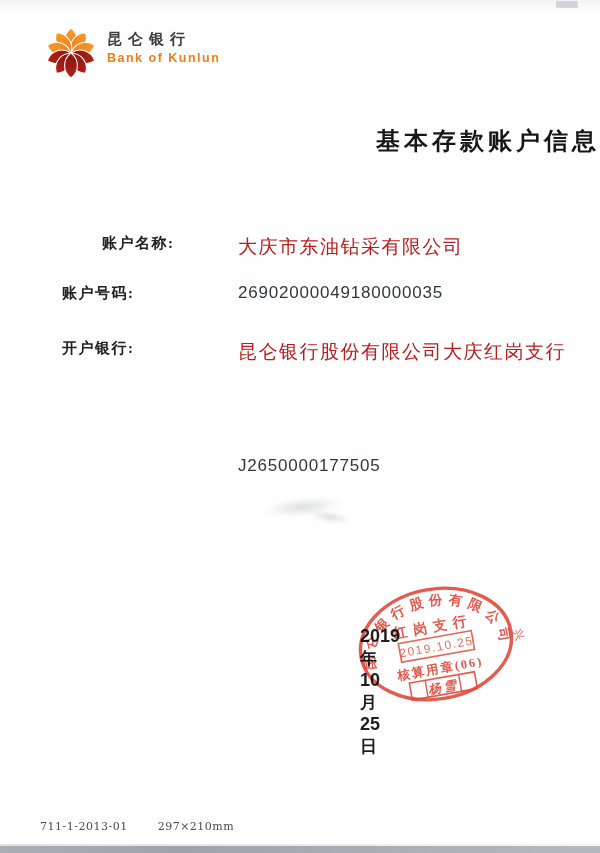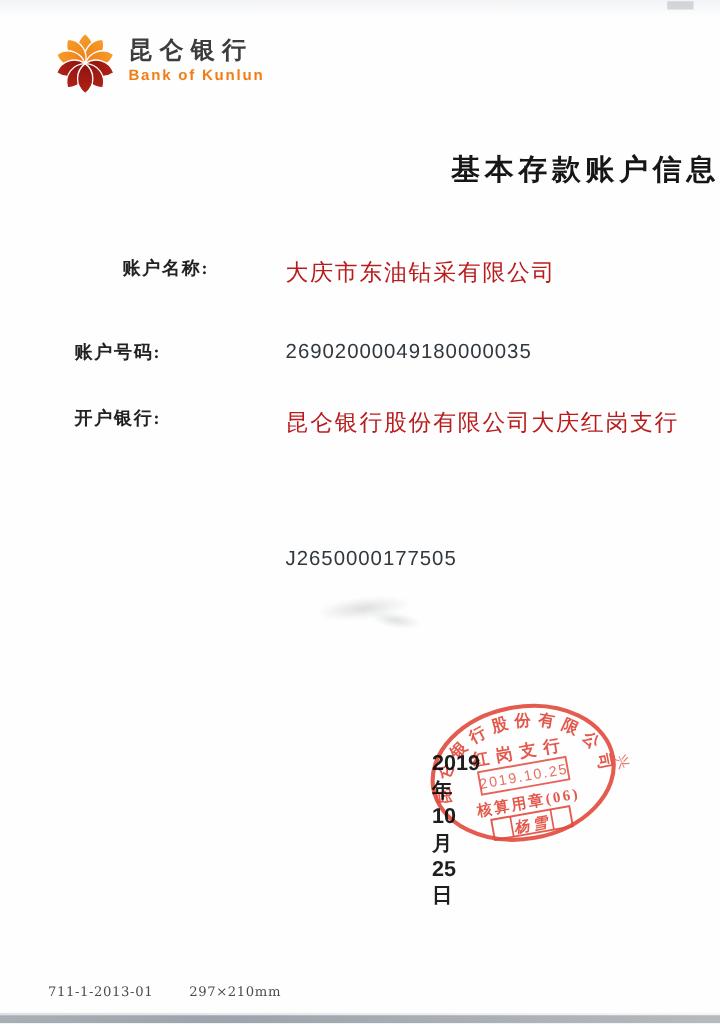--- a/index.html
+++ b/index.html
@@ -8,21 +8,21 @@
     background:#fefefe;
     font-family:"Liberation Serif", serif;
     color:#1d1d1d;
   }
   
   .logo-wrap{position:absolute; left:44px; top:26px; display:flex; align-items:flex-start;}
   .logo-flower{width:54px; height:54px;}
   .logo-text{margin-left:9px; padding-top:5px;}
   .bank-cn{
     font-family:"Liberation Sans", sans-serif;
-    font-size:20px; font-weight:bold; color:#3d3d3f; letter-spacing:6px; line-height:1.1;
+    font-size:15px; font-weight:bold; color:#3d3d3f; letter-spacing:6px; line-height:1.1;
     white-space:nowrap;
   }
   .bank-en{
     font-family:"Liberation Sans", sans-serif;
     font-size:12.5px; font-weight:bold; color:#f07e16; letter-spacing:1.5px; margin-top:3px;
     white-space:nowrap;
   }
   
   .doc-title{
     position:absolute; left:38px; right:0; top:125px; text-align:right;
@@ -30,21 +30,21 @@
   }
   
   .row{position:absolute; left:62px; font-size:15px;}
   .row .lbl{font-weight:bold; letter-spacing:1.5px; color:#222;}
   .row .lbl2{font-weight:bold; letter-spacing:1.5px; color:#222; display:block; margin-top:7px;}
   .val{
     position:absolute; left:600px; top:0; white-space:nowrap;
     font-weight:normal; letter-spacing:1.5px; color:#b91c1c; font-size:19px;
   }
   .val.num{font-family:"Liberation Sans", sans-serif; letter-spacing:0.8px; font-size:17px; color:#30373d;}
-  #row1{top:214px;padding-left:40px;} #row1 .val{left:176px;}
+  #row1{top:234px;padding-left:40px;} #row1 .val{left:176px;}
   #row2{top:284px;} #row2 .val{left:176px; top:-1px;}
   #row3{top:339px;} #row3 .val{left:176px;}
   #row4{top:377px;} #row4 .val{left:176px; top:14px;}
   #row5{top:457px;} #row5 .val{left:176px; top:-1px;}
   
   .smudge{position:absolute; pointer-events:none;}
   .smudge.a{
     left:248px; top:494px; width:110px; height:26px; transform:rotate(-6deg);
     background:radial-gradient(closest-side, rgba(105,118,112,0.22), rgba(105,118,112,0) 72%);
     filter:blur(1px);

